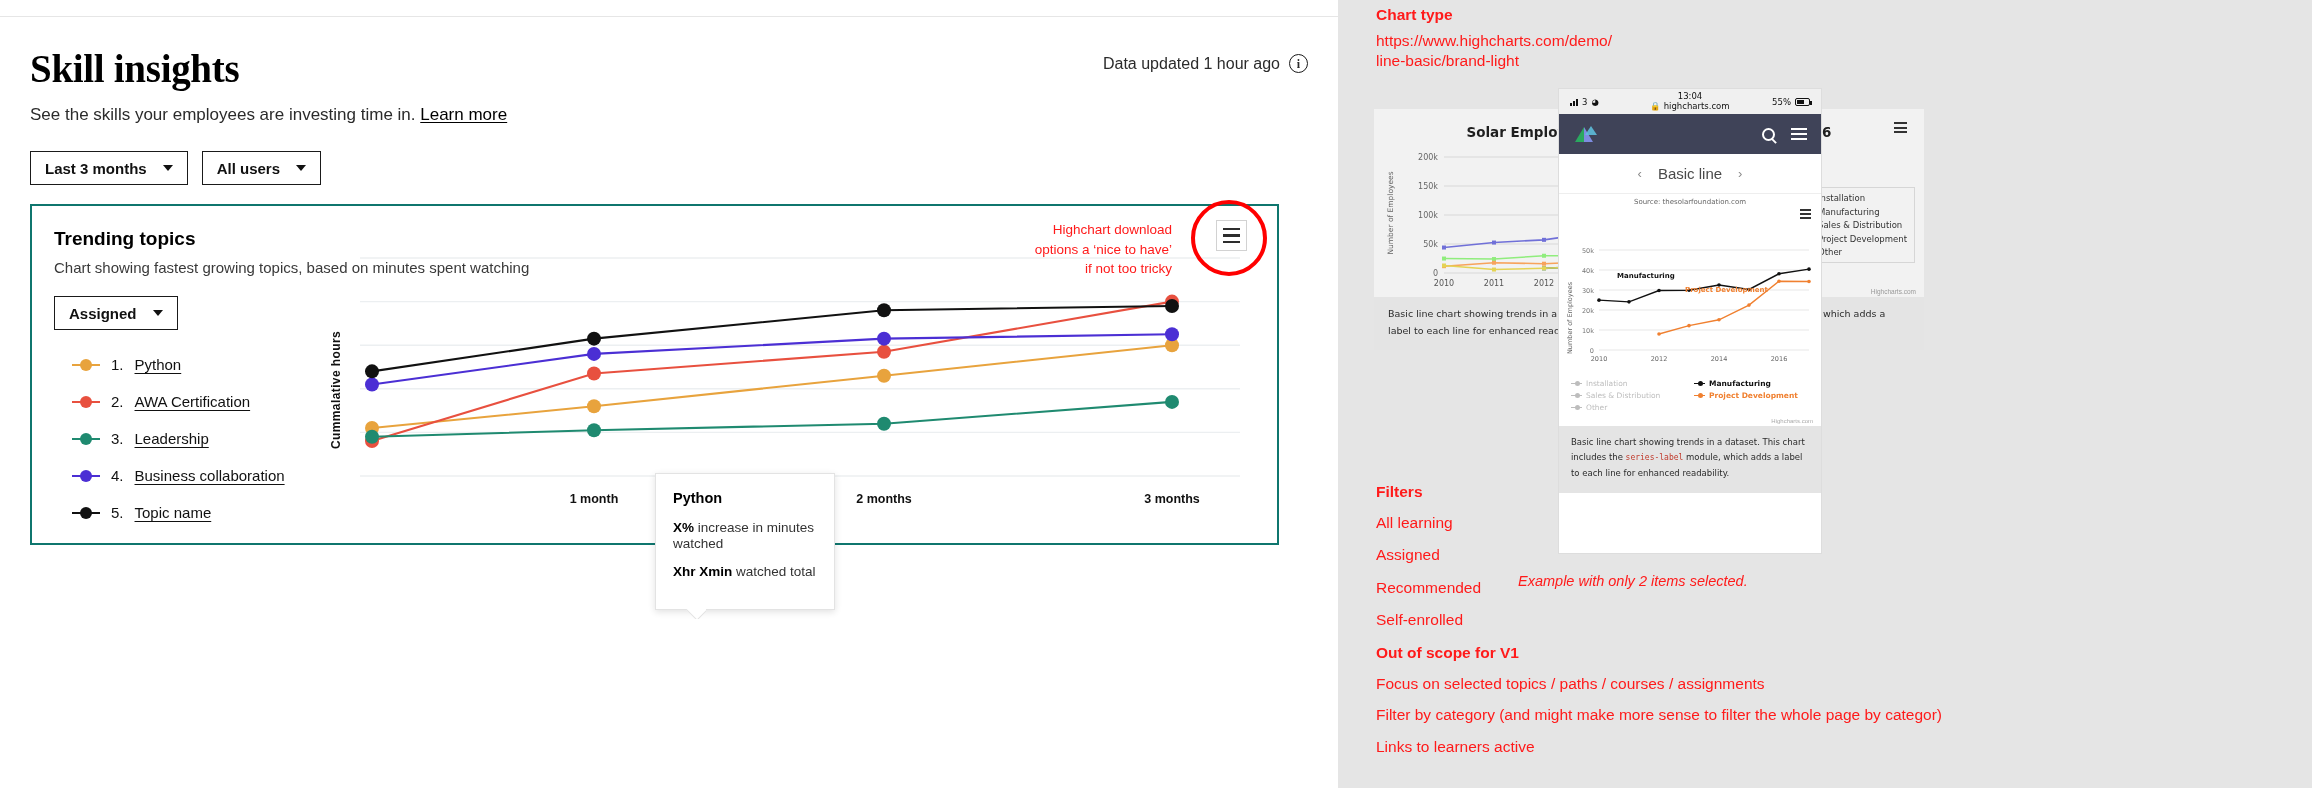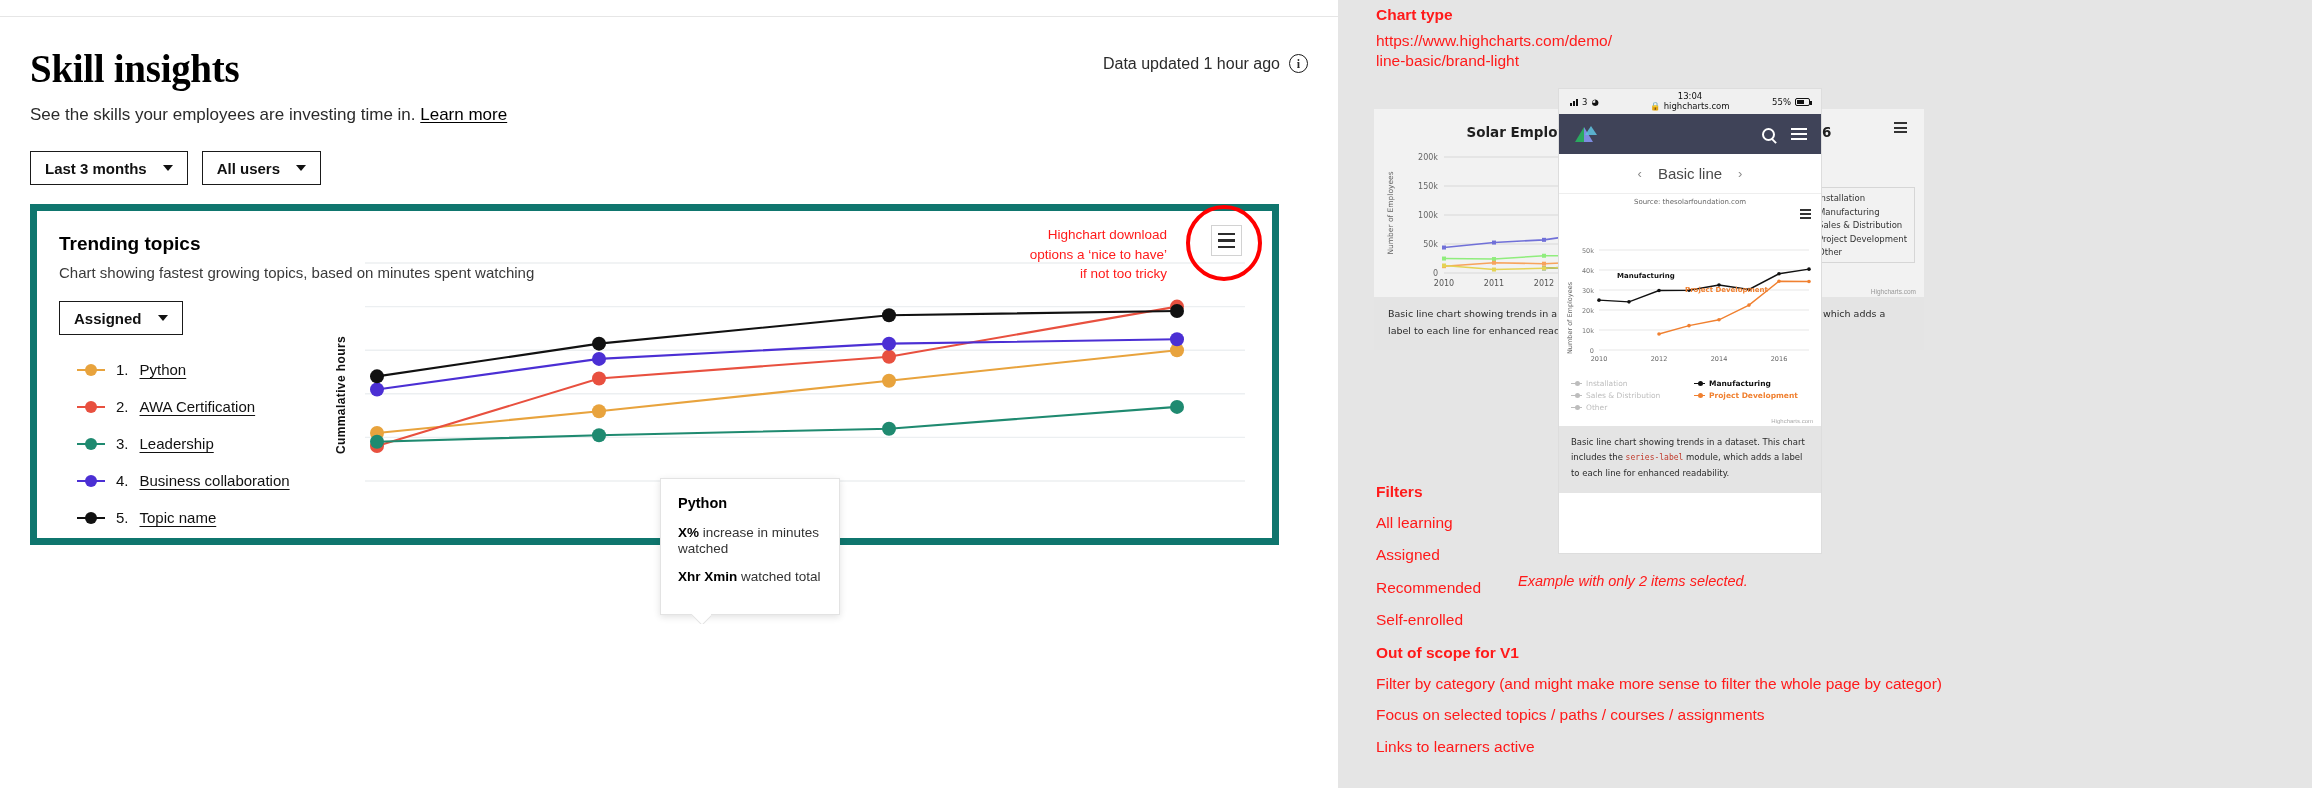--- a/index.html
+++ b/index.html
@@ -70,21 +70,21 @@
   }
 
   .section-q {
     font-size: 25px; font-weight: 700; margin: 42px 0 0 30px; letter-spacing: -0.2px;
   }
 
   .card {
     position: relative;
     margin: 19px 0 0 30px;
     width: 1249px; height: 341px;
-    border: 7px solid #0f766e;
+    border: 2px solid #0f766e;
     background: #fff;
   }
   .card-title { font-size: 19px; font-weight: 700; margin: 22px 0 0 22px; }
   .card-sub   { font-size: 15px; color: #3a3a3a; margin: 9px 0 0 22px; }
   .card-pill  { margin: 20px 0 0 22px; }
 
   
   .legend {
     position: absolute; left: 40px; top: 150px;
     display: flex; flex-direction: column; gap: 20px;
@@ -391,20 +391,25 @@
                 <circle cx="12" cy="144.44" r="7" fill="#4B2FD4"></circle>
                 <circle cx="234" cy="113.91999999999999" r="7" fill="#4B2FD4"></circle>
                 <circle cx="524" cy="98.66" r="7" fill="#4B2FD4"></circle>
                 <circle cx="812" cy="94.29999999999998" r="7" fill="#4B2FD4"></circle>
                 <path d="M 12 131.36 L 234 98.66 L 524 70.32 L 812 65.96000000000001" fill="none" stroke="#111111" stroke-width="2.1"></path>
                 <circle cx="12" cy="131.36" r="7" fill="#111111"></circle>
                 <circle cx="234" cy="98.66" r="7" fill="#111111"></circle>
                 <circle cx="524" cy="70.32" r="7" fill="#111111"></circle>
                 <circle cx="812" cy="65.96000000000001" r="7" fill="#111111"></circle>
               </svg>
+          </div>
+          <div class="xaxis">
+            <span class="xtick" style="left:234px">1 month</span>
+            <span class="xtick" style="left:524px">2 months</span>
+            <span class="xtick" style="left:812px">3 months</span>
           </div>
         </div>
 
         <div class="tooltip">
           <div class="tt-title">Python</div>
           <div class="tt-line">
             <b>X%</b><span> increase in minutes watched</span>
           </div>
           <div class="tt-line">
             <b>Xhr Xmin</b><span> watched total</span>
@@ -535,22 +540,22 @@
     <div class="blk-filters">
       <span class="red-h">Filters</span>
       <div class="red-t">All learning</div>
       <div class="red-t">Assigned</div>
       <div class="red-t">Recommended</div>
       <div class="red-t">Self-enrolled</div>
     </div>
 
     <div class="blk-scope">
       <span class="red-h">Out of scope for V1</span>
+      <div class="red-t">Focus on selected topics / paths / courses / assignments</div>
       <div class="red-t">Filter by category (and might make more sense to filter the whole page by categor)</div>
-      <div class="red-t">Focus on selected topics / paths / courses / assignments</div>
       <div class="red-t">Links to learners active</div>
     </div>
   </div>
 
   <div class="phone">
     <div class="ph-status">
       <span class="ph-st-left">
         <span class="sig">
             <i></i>
             <i></i>

